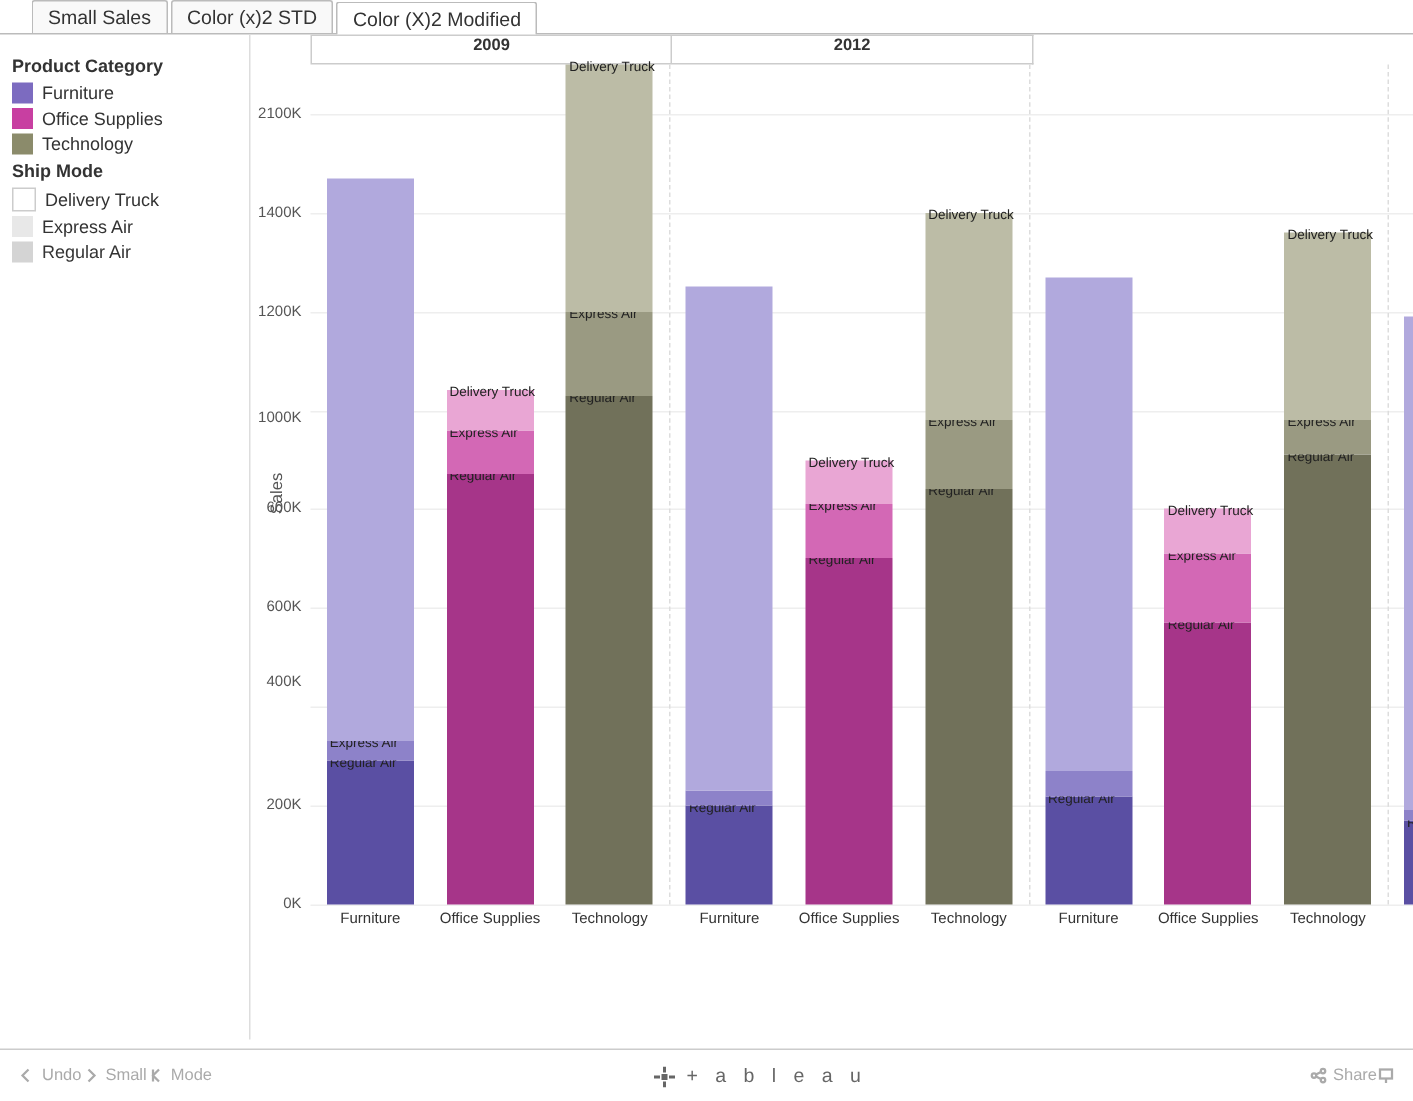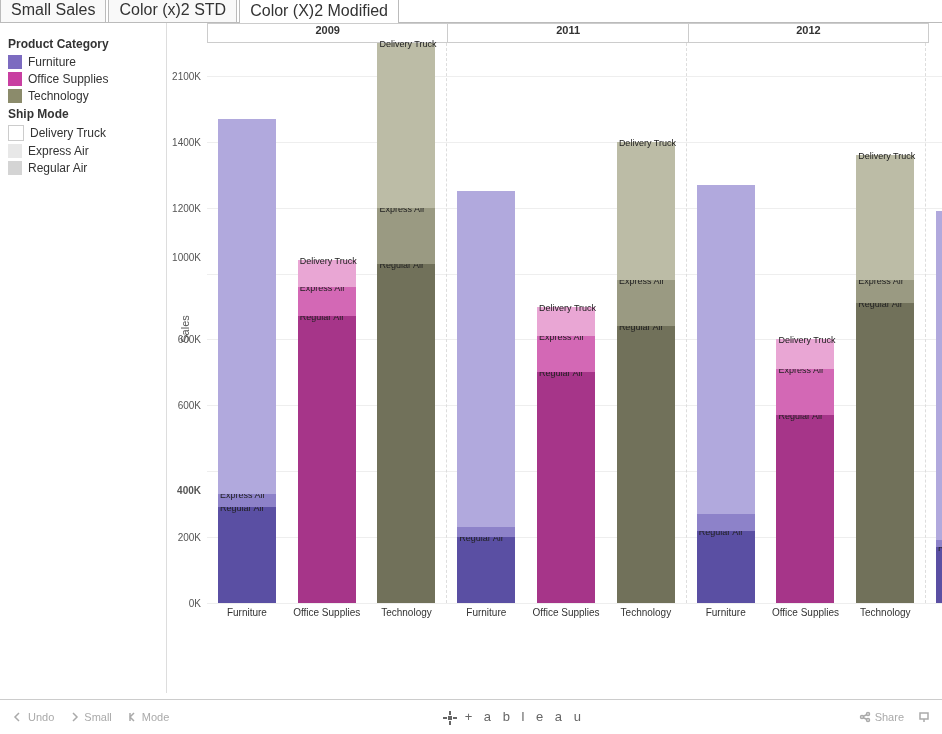--- a/index.html
+++ b/index.html
@@ -1,17 +1,17 @@
 <!DOCTYPE html>
 <html><head>
 <meta charset="utf-8">
 <style>
   html,body{margin:0;padding:0;font-family:Arial,Helvetica,sans-serif;background:#fff;color:#333}
   .frame{width:942px;height:734px;position:relative;overflow:hidden;border:0px solid #ccc}
-  .tabs{height:22px;border-bottom:1px solid #bbb;display:flex;align-items:flex-end;padding-left:0;font-size:16px}
+  .tabs{height:22px;border-bottom:1px solid #bbb;display:flex;align-items:flex-end;padding-left:21px;font-size:13px}
   .tab{border:1px solid #bbb;border-bottom:none;padding:3px 10px;margin-right:2px;background:#f9f9f9;cursor:pointer;border-radius:2px 2px 0 0}
   .tab.active{background:#fff;position:relative;top:1px}
   .body{display:flex;height:670px}
   .legend{width:150px;padding:10px 8px;font-size:12px}
   .leg-title{font-weight:bold;margin-top:4px;margin-bottom:4px}
   .leg-row{display:flex;align-items:center;margin-bottom:3px}
   .leg-sw{width:14px;height:14px;margin-right:6px}
   .chart-area{flex:1;position:relative;border-left:1px solid #ddd;overflow:hidden}
   .chart-title{text-align:center;font-size:11px;color:#555;padding:6px 0 2px}
   .year-headers{height:20px;display:flex;margin-left:40px}
@@ -22,21 +22,21 @@
   .grid-line{position:absolute;left:0;right:0;border-top:1px solid #eee}
   .y-tick{position:absolute;right:100%;padding-right:6px;font-size:10px;color:#555;transform:translateY(-50%)}
   .year-slot{position:absolute;top:0;bottom:0;border-right:1px dashed #ddd}
   .cat-slot{position:absolute;top:0;bottom:0}
   .bar-out{position:absolute;bottom:0;width:58px;left:50%;transform:translateX(-50%)}
   .seg{position:absolute;left:0;right:0}
   .seg-label{position:absolute;left:0;width:100%;font-size:9px;color:#222;text-align:left;white-space:nowrap;padding-left:2px;pointer-events:none}
   .cat-labels{height:40px;margin-left:40px;display:flex}
   .cat-label{font-size:10px;text-align:center;word-break:break-word;padding-top:4px}
   .footer{position:absolute;bottom:0;left:0;right:0;height:34px;border-top:1px solid #ccc;display:flex;align-items:center;justify-content:space-between;padding:0 12px;font-size:11px;color:#888}
-  .f-left,.f-right{display:flex;align-items:flex-start;gap:14px}
+  .f-left,.f-right{display:flex;align-items:flex-start;}
   .f-btn{display:flex;align-items:center;gap:4px;cursor:pointer;color:#aaa}
   .tableau-logo{font-family:Arial;letter-spacing:4px;font-size:13px;color:#666}
   svg.ico{width:12px;height:12px;stroke:#aaa;fill:none;stroke-width:1.5}
 </style>
 </head>
 <body>
 <div class="frame">
 
 <div class="tabs" id="tabs">
       <div class="tab">Small Sales</div>
@@ -69,37 +69,36 @@
           <span>Express Air</span>
         </div>
         <div class="leg-row">
           <div class="leg-sw" style="background: rgb(212, 212, 212);"></div>
           <span>Regular Air</span>
         </div>
       </div>
   <div class="chart-area">
     <div class="year-headers" id="year-headers">
           <div class="year-h" style="flex: 0 0 239.394px;">2009</div>
-          <div class="year-h" style="flex: 0 0 239.394px;">2011</div>
           <div class="year-h" style="flex: 0 0 239.394px;">2012</div>
         </div>
     <div class="plot-wrap" id="plot">
       <div class="ylabel">Sales</div>
     <div class="grid-line" style="top: 560px;"></div>
           <div class="y-tick" style="top: 560px;">0K</div>
           <div class="grid-line" style="top: 494.118px;"></div>
           <div class="y-tick" style="top: 494.118px;">200K</div>
           <div class="grid-line" style="top: 428.235px;"></div>
-          <div class="y-tick" style="top: 447px; font-weight: bold;">400K</div>
+          <div class="y-tick" style="top: 412px;">400K</div>
           <div class="grid-line" style="top: 362.353px;"></div>
           <div class="y-tick" style="top: 362.353px;">600K</div>
           <div class="grid-line" style="top: 296.471px;"></div>
           <div class="y-tick" style="top: 296.471px;">600K</div>
           <div class="grid-line" style="top: 230.588px;"></div>
-          <div class="y-tick" style="top: 214px;">1000K</div>
+          <div class="y-tick" style="top: 236px;">1000K</div>
           <div class="grid-line" style="top: 164.706px;"></div>
           <div class="y-tick" style="top: 164.706px;">1200K</div>
           <div class="grid-line" style="top: 98.8235px;"></div>
           <div class="y-tick" style="top: 98.8235px;">1400K</div>
           <div class="grid-line" style="top: 32.9412px;"></div>
           <div class="y-tick" style="top: 32.9412px;">2100K</div>
           <div class="year-slot" style="left: 0px; width: 239.394px;">
             <div class="cat-slot" style="left: 0px; width: 79.798px;">
               <div class="bar-out" style="height: 484.235px;">
                 <div class="seg" style="bottom: 0px; height: 95.5294px; background: rgb(90, 79, 163);"></div>

